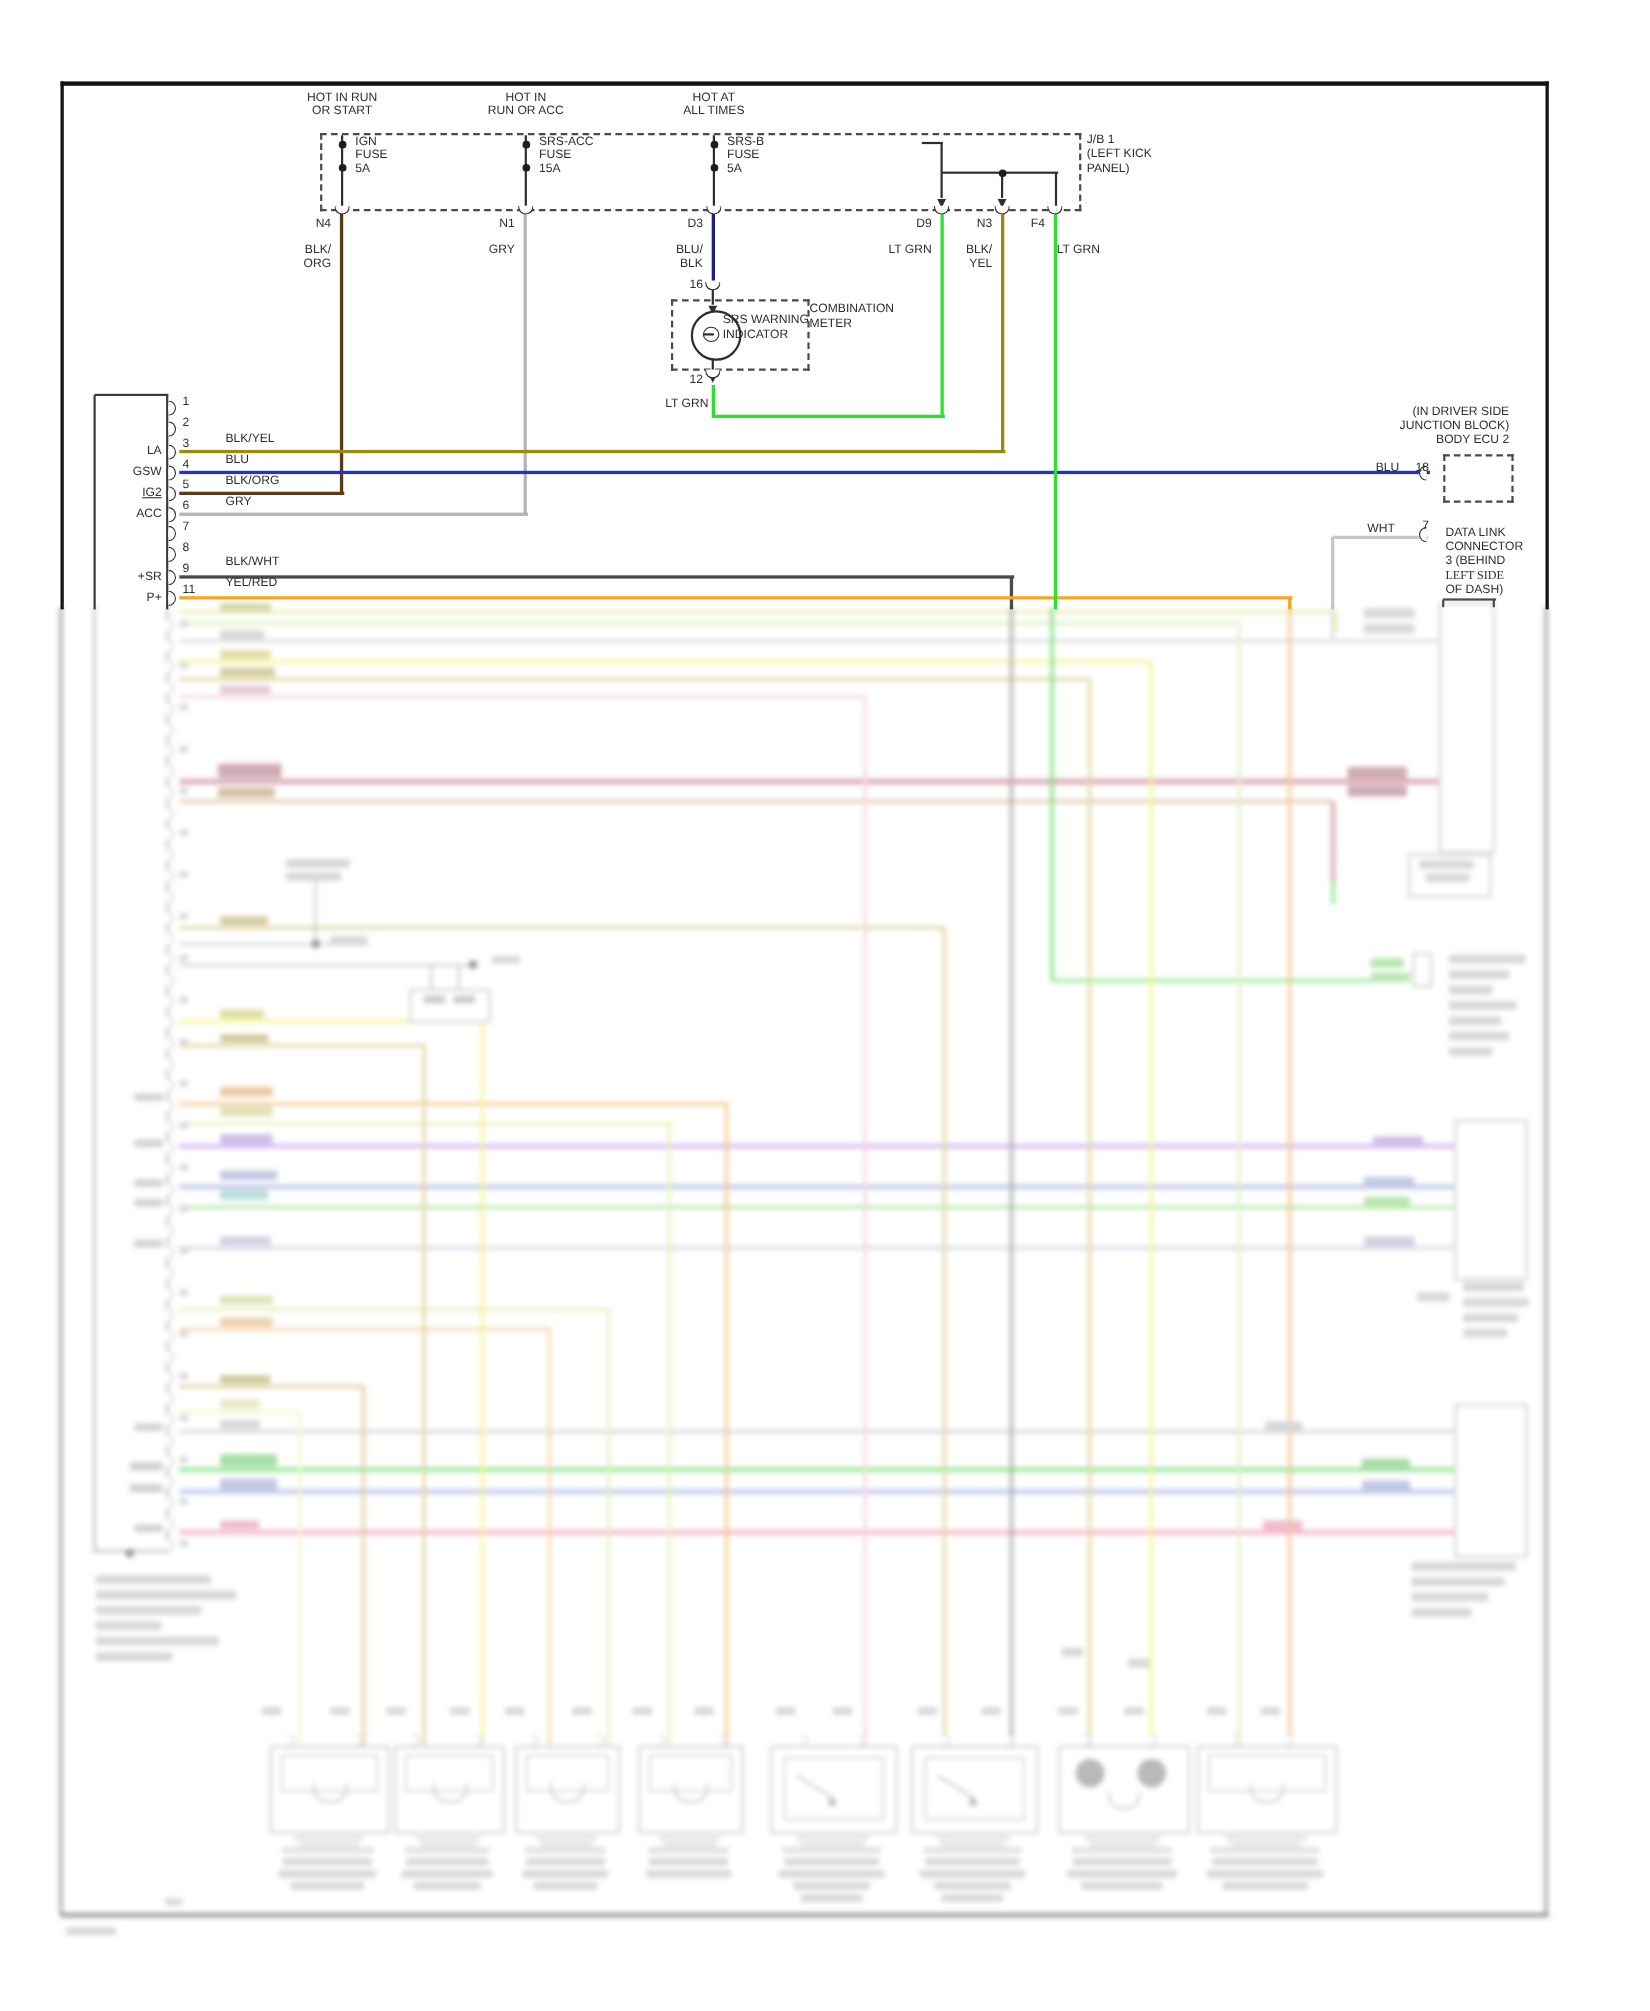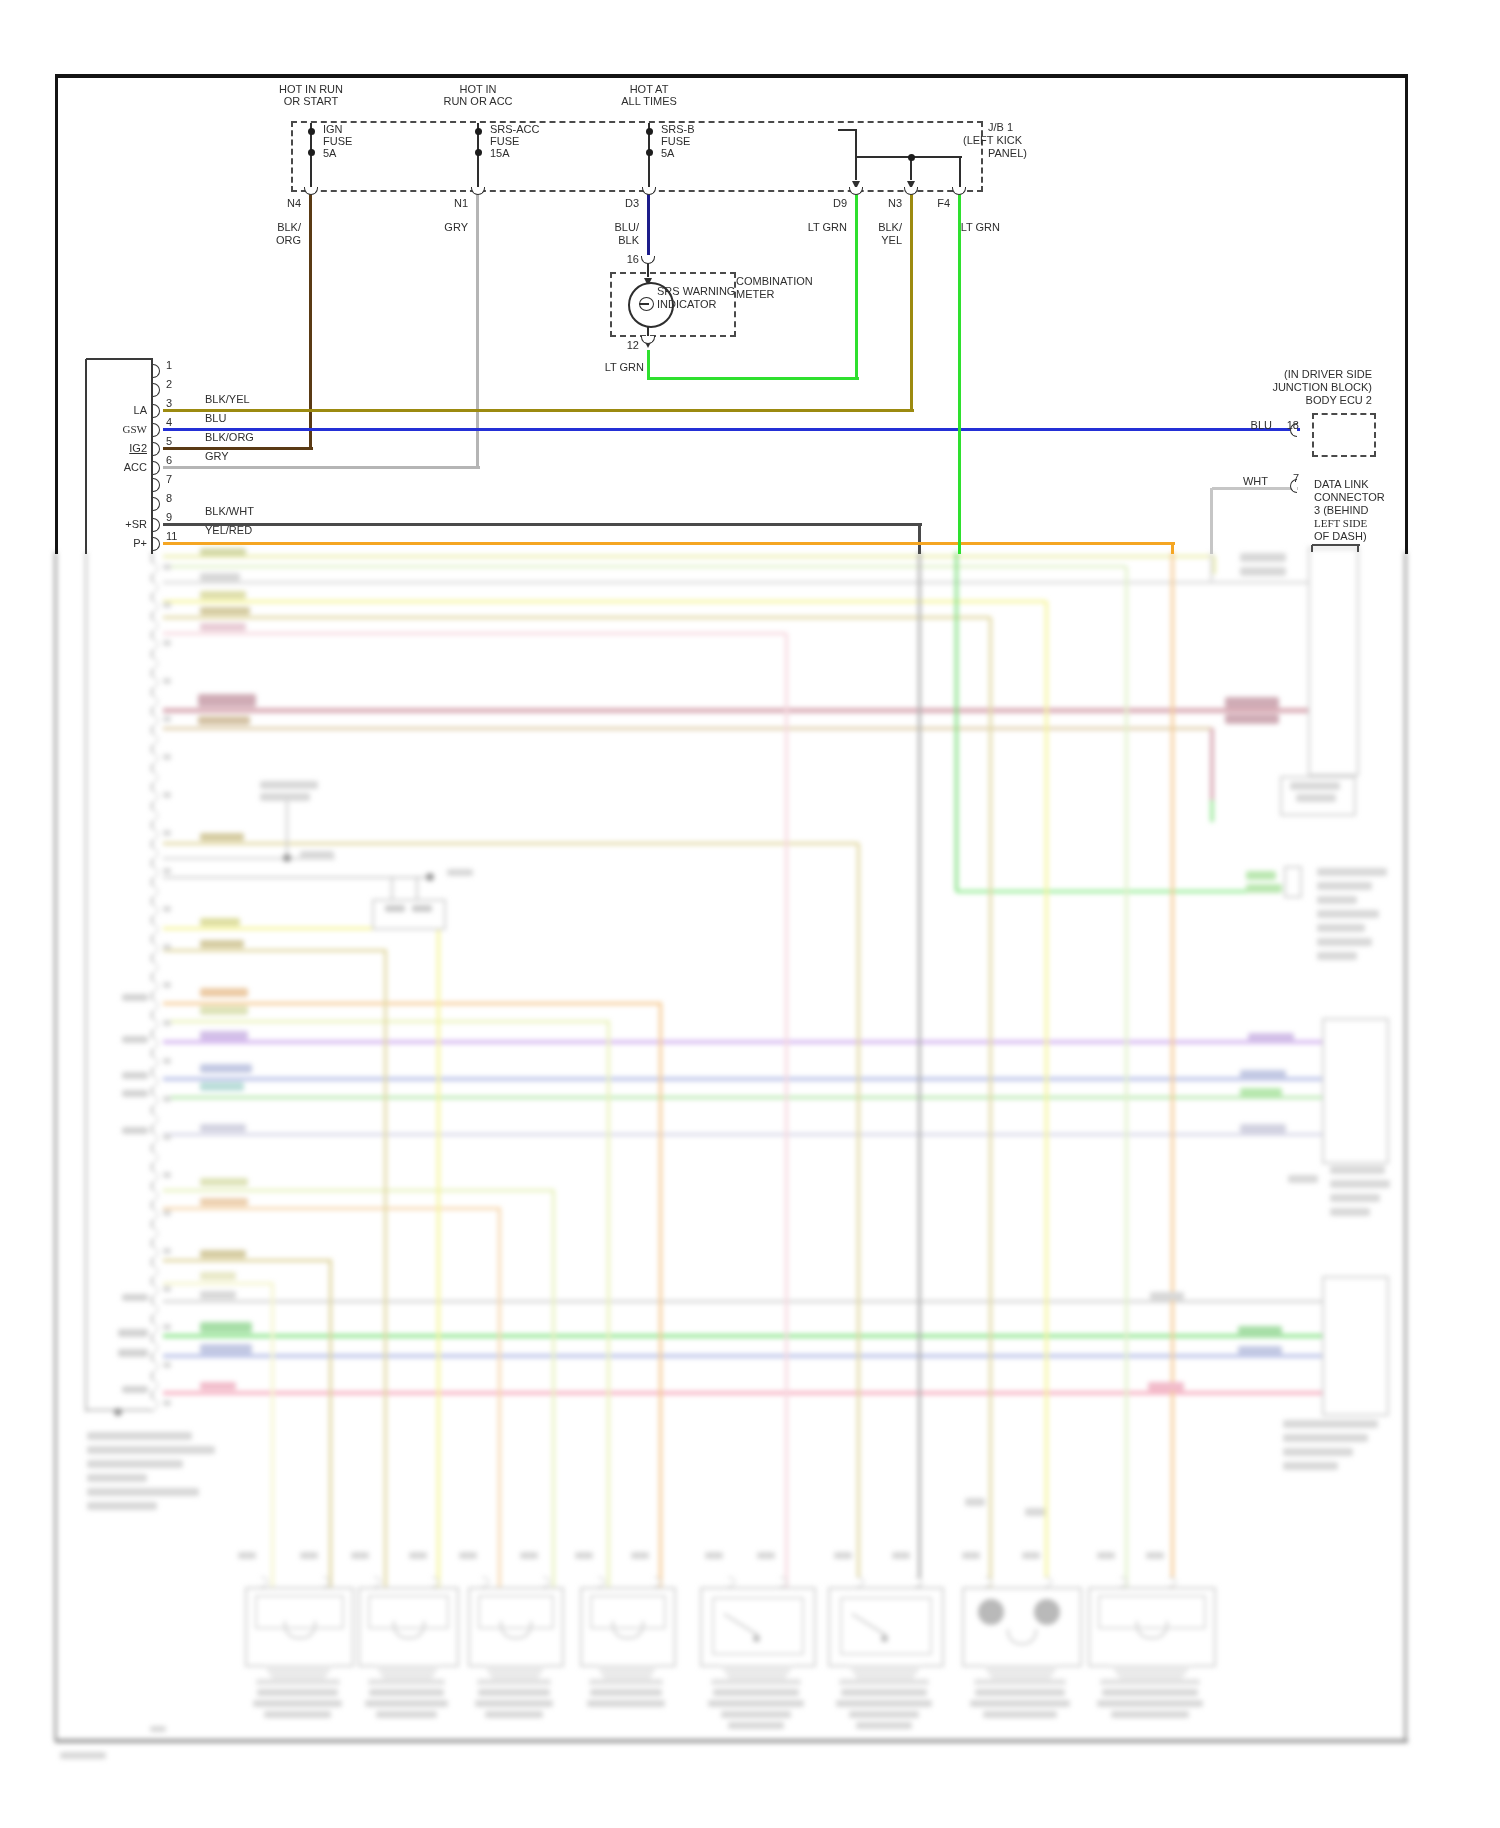--- a/index.html
+++ b/index.html
@@ -440,21 +440,21 @@
       <div class="lbl l" style="left: 323px; top: 129px; transform: translate(0px, -50%);">IGN</div>
       <div class="lbl l" style="left: 323px; top: 141px; transform: translate(0px, -50%);">FUSE</div>
       <div class="lbl l" style="left: 323px; top: 153px; transform: translate(0px, -50%);">5A</div>
       <div class="lbl l" style="left: 490px; top: 129px; transform: translate(0px, -50%);">SRS-ACC</div>
       <div class="lbl l" style="left: 490px; top: 141px; transform: translate(0px, -50%);">FUSE</div>
       <div class="lbl l" style="left: 490px; top: 153px; transform: translate(0px, -50%);">15A</div>
       <div class="lbl l" style="left: 661px; top: 129px; transform: translate(0px, -50%);">SRS-B</div>
       <div class="lbl l" style="left: 661px; top: 141px; transform: translate(0px, -50%);">FUSE</div>
       <div class="lbl l" style="left: 661px; top: 153px; transform: translate(0px, -50%);">5A</div>
       <div class="lbl l" style="left: 988px; top: 127px; transform: translate(0px, -50%);">J/B 1</div>
-      <div class="lbl l" style="left: 963px; top: 140px; transform: translate(0px, -50%);">(LEFT KICK</div>
+      <div class="lbl l" style="left: 988px; top: 140px; transform: translate(0px, -50%);">(LEFT KICK</div>
       <div class="lbl l" style="left: 988px; top: 153px; transform: translate(0px, -50%);">PANEL)</div>
       <div class="lbl r" style="left: 301px; top: 203px;">N4</div>
       <div class="lbl r" style="left: 301px; top: 227px;">BLK/</div>
       <div class="lbl r" style="left: 301px; top: 240px;">ORG</div>
       <div class="lbl r" style="left: 468px; top: 203px;">N1</div>
       <div class="lbl r" style="left: 468px; top: 227px;">GRY</div>
       <div class="lbl r" style="left: 639px; top: 203px;">D3</div>
       <div class="lbl r" style="left: 639px; top: 227px;">BLU/</div>
       <div class="lbl r" style="left: 639px; top: 240px;">BLK</div>
       <div class="lbl r" style="left: 847px; top: 203px;">D9</div>
@@ -475,21 +475,21 @@
       <div class="lbl l" style="left: 166px; top: 384px; transform: translate(0px, -50%);">2</div>
       <div class="lbl l" style="left: 166px; top: 403px; transform: translate(0px, -50%);">3</div>
       <div class="lbl l" style="left: 166px; top: 422px; transform: translate(0px, -50%);">4</div>
       <div class="lbl l" style="left: 166px; top: 441px; transform: translate(0px, -50%);">5</div>
       <div class="lbl l" style="left: 166px; top: 460px; transform: translate(0px, -50%);">6</div>
       <div class="lbl l" style="left: 166px; top: 479px; transform: translate(0px, -50%);">7</div>
       <div class="lbl l" style="left: 166px; top: 498px; transform: translate(0px, -50%);">8</div>
       <div class="lbl l" style="left: 166px; top: 517px; transform: translate(0px, -50%);">9</div>
       <div class="lbl l" style="left: 166px; top: 536px; transform: translate(0px, -50%);">11</div>
       <div class="lbl r" style="left: 147px; top: 410px;">LA</div>
-      <div class="lbl r" style="left: 147px; top: 429px; font-family: Liberation Serif, serif;">GSW</div>
+      <div class="lbl r" style="left: 147px; top: 429px;">GSW</div>
       <div class="lbl r" style="left: 147px; top: 448px; text-decoration: underline;">IG2</div>
       <div class="lbl r" style="left: 147px; top: 467px;">ACC</div>
       <div class="lbl r" style="left: 147px; top: 524px;">+SR</div>
       <div class="lbl r" style="left: 147px; top: 543px;">P+</div>
       <div class="lbl l" style="left: 205px; top: 399px; transform: translate(0px, -50%);">BLK/YEL</div>
       <div class="lbl l" style="left: 205px; top: 418px; transform: translate(0px, -50%);">BLU</div>
       <div class="lbl l" style="left: 205px; top: 437px; transform: translate(0px, -50%);">BLK/ORG</div>
       <div class="lbl l" style="left: 205px; top: 456px; transform: translate(0px, -50%);">GRY</div>
       <div class="lbl l" style="left: 205px; top: 511px; transform: translate(0px, -50%);">BLK/WHT</div>
       <div class="lbl l" style="left: 205px; top: 530px; transform: translate(0px, -50%);">YEL/RED</div>

